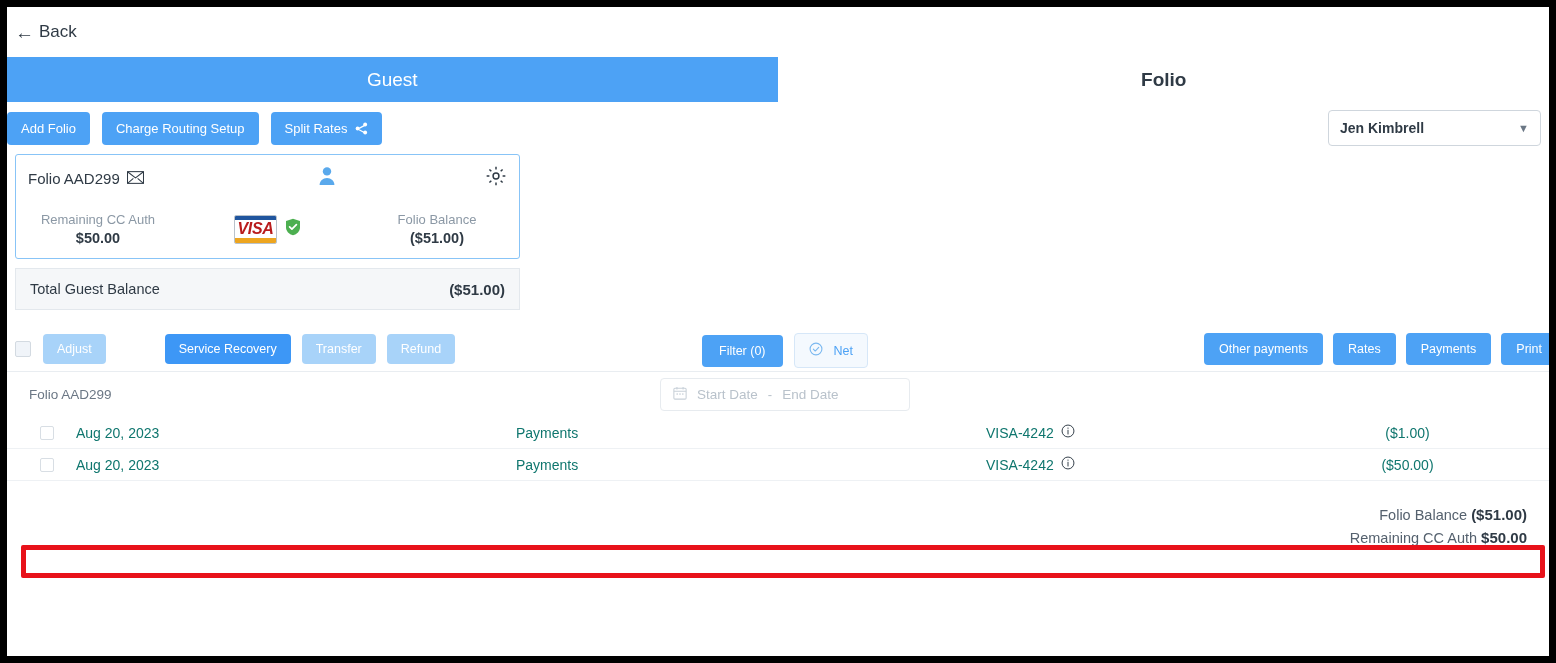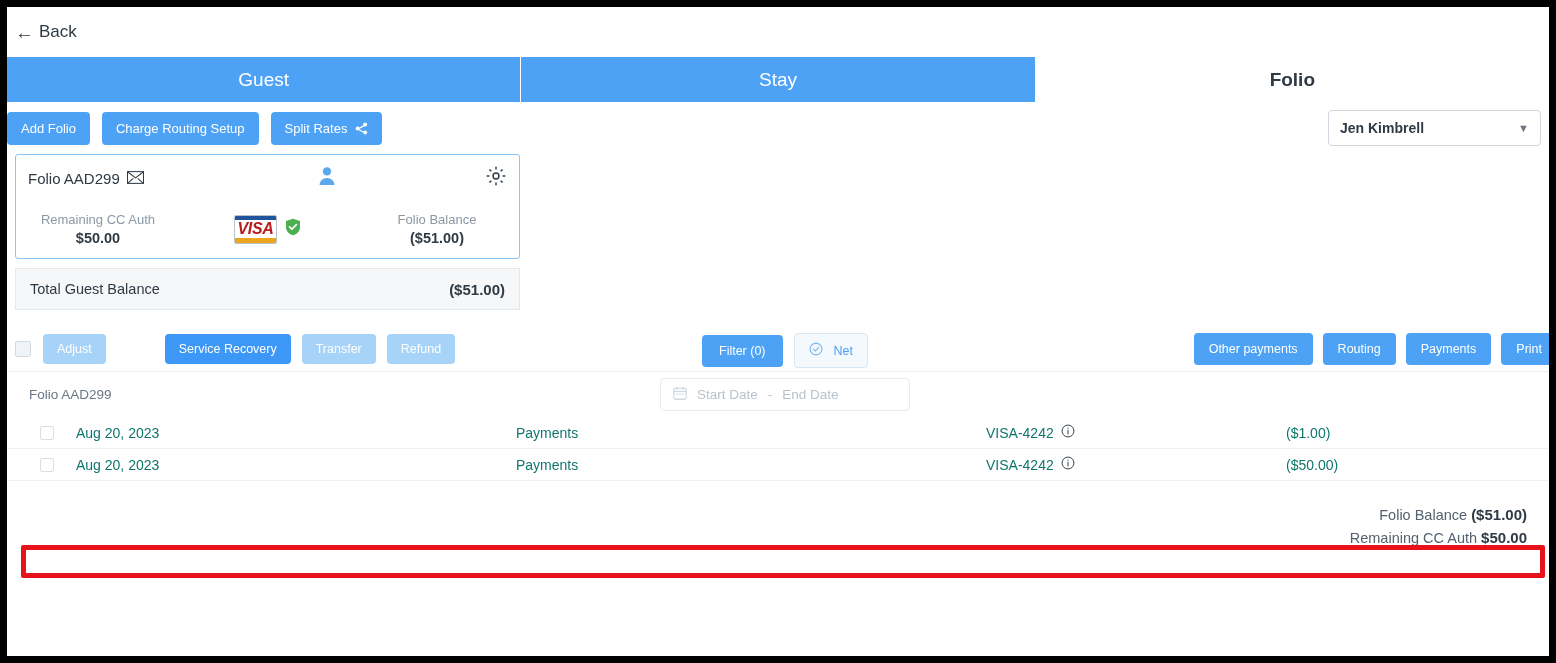--- a/index.html
+++ b/index.html
@@ -211,21 +211,21 @@
   }
   .trow .cb {
     width: 14px; height: 14px;
     border: 1px solid #d8dee4; border-radius: 2px;
     background: #fff; margin-left: 33px;
     cursor: pointer; flex: none;
   }
   .c-date { margin-left: 22px; width: 440px; }
   .c-type { width: 470px; }
   .c-card { width: 300px; display: flex; align-items: center; gap: 7px; }
-  .c-amt { flex: 1; text-align: left; padding-right: 20px; }
+  .c-amt { flex: 1; text-align: center; padding-right: 20px; }
   .info-icon { display: inline-block; cursor: pointer; }
 
   .row-highlight {
     position: absolute;
     left: 14px; top: 538px;
     width: 1524px; height: 33px;
     border: 5px solid #e8121a;
     border-radius: 2px;
     pointer-events: none;
   }
@@ -248,23 +248,20 @@
   <div class="backbar">
     <div class="back-link">
       <span class="back-arrow">←</span>
       <span>Back</span>
     </div>
   </div>
 
   <div class="tabs">
     <div class="tab active">
       <span>Guest</span>
-    </div>
-    <div class="tab active">
-      <span>Stay</span>
     </div>
     <div class="tab inactive">
       <span>Folio</span>
     </div>
   </div>
 
   <div class="actionrow">
     <button class="btn-blue">
       <span>Add Folio</span>
     </button>
@@ -373,21 +370,21 @@
         </span>
         <span>Net</span>
       </button>
     </div>
 
     <div class="toolbar-right">
       <button class="btn-right">
         <span>Other payments</span>
       </button>
       <button class="btn-right">
-        <span>Routing</span>
+        <span>Rates</span>
       </button>
       <button class="btn-right">
         <span>Payments</span>
       </button>
       <button class="btn-right">
         <span>Print</span>
       </button>
     </div>
   </div>
 

